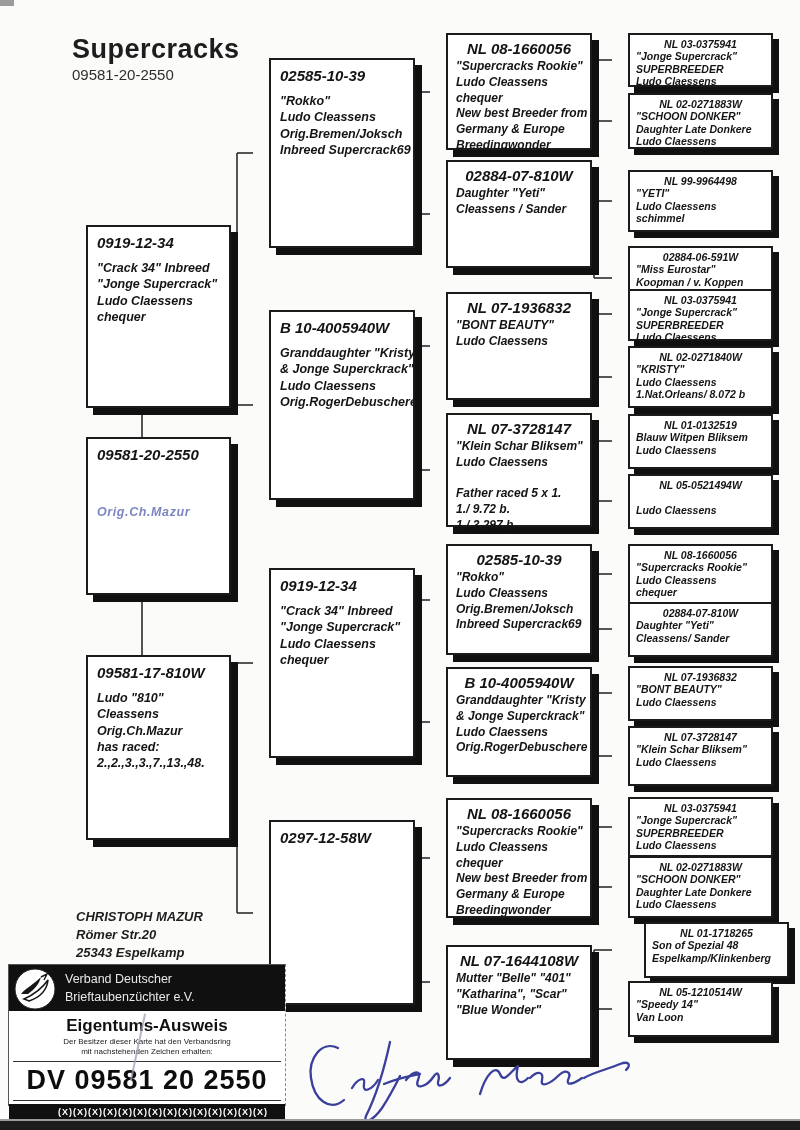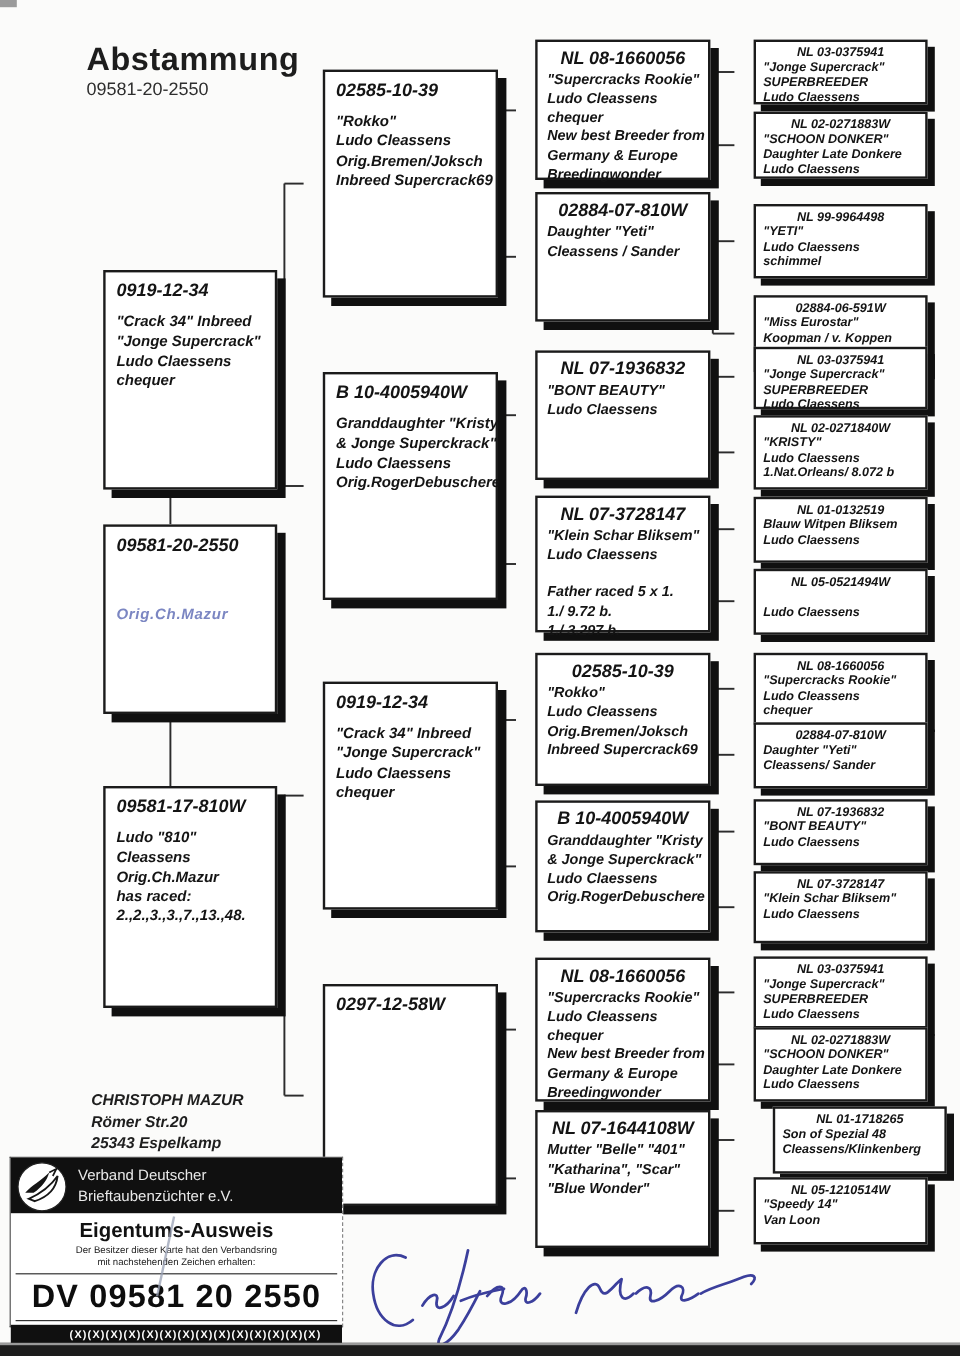--- a/index.html
+++ b/index.html
@@ -143,21 +143,21 @@
 
     <line x1="576" y1="982" x2="594" y2="982"></line>
       <line x1="594" y1="950" x2="594" y2="1009"></line>
     <line x1="594" y1="950" x2="612" y2="950"></line>
       <line x1="594" y1="1009" x2="612" y2="1009"></line>
   </svg>
 
   <div id="corner-smudge"></div>
 
   <div id="title-block">
-    <div class="t1">Abstammung</div>
+    <div class="t1">Supercracks</div>
     <div class="t2">09581-20-2550</div>
   </div>
 
   <div class="box g2" style="left:70px;top:225px;width:145px;height:183px">
     <div class="hdr">0919-12-34</div>
     <div>
         <div class="bline">"Crack 34" Inbreed</div>
         <div class="bline">"Jonge Supercrack"</div>
         <div class="bline">Ludo Claessens</div>
         <div class="bline">chequer</div>
@@ -267,21 +267,21 @@
     <div class="hdr">NL 08-1660056</div>
     <div>
         <div class="bline">"Supercracks Rookie"</div>
         <div class="bline">Ludo Cleassens</div>
         <div class="bline">chequer</div>
         <div class="bline">New best Breeder from</div>
         <div class="bline">Germany &amp; Europe</div>
         <div class="bline">Breedingwonder</div>
       </div>
   </div>
-  <div class="box g4" style="left:430px;top:925px;width:146px;height:115px">
+  <div class="box g4" style="left:430px;top:945px;width:146px;height:115px">
     <div class="hdr">NL 07-1644108W</div>
     <div>
         <div class="bline">Mutter "Belle" "401"</div>
         <div class="bline">"Katharina", "Scar"</div>
         <div class="bline">"Blue Wonder"</div>
       </div>
   </div>
 
   <div class="box g5" style="left:612px;top:33px;width:145px;height:54px">
     <div class="hdr">NL 03-0375941</div>
@@ -387,21 +387,21 @@
     <div>
         <div class="bline">"SCHOON DONKER"</div>
         <div class="bline">Daughter Late Donkere</div>
         <div class="bline">Ludo Claessens</div>
       </div>
   </div>
   <div class="box g5" style="left:628px;top:922px;width:145px;height:56px">
     <div class="hdr">NL 01-1718265</div>
     <div>
         <div class="bline">Son of Spezial 48</div>
-        <div class="bline">Cleassens/Klinkenberg</div>
+        <div class="bline">Espelkamp/Klinkenberg</div>
       </div>
   </div>
   <div class="box g5" style="left:612px;top:981px;width:145px;height:56px">
     <div class="hdr">NL 05-1210514W</div>
     <div>
         <div class="bline">"Speedy 14"</div>
         <div class="bline">Van Loon</div>
       </div>
   </div>
 

